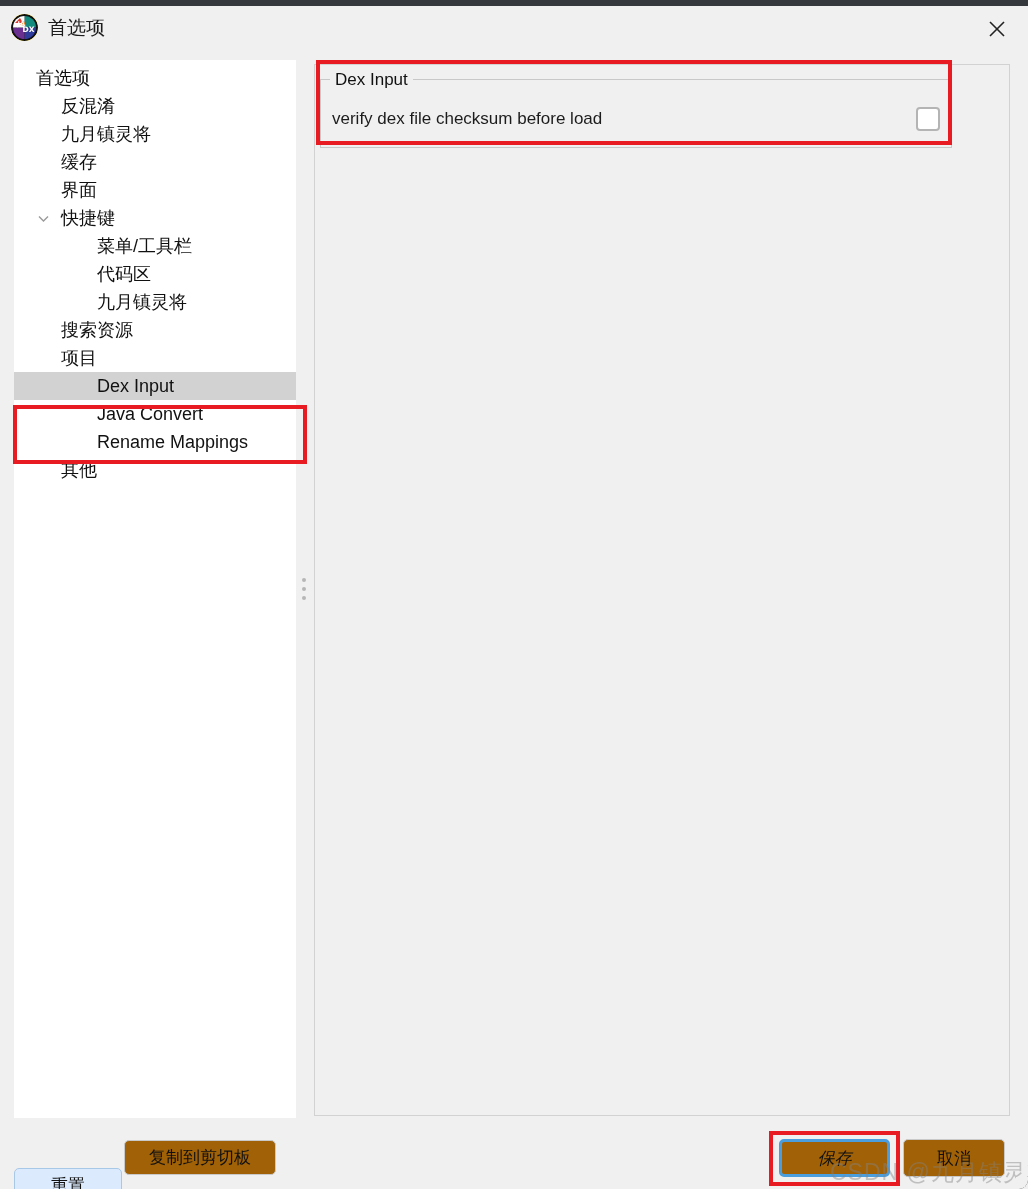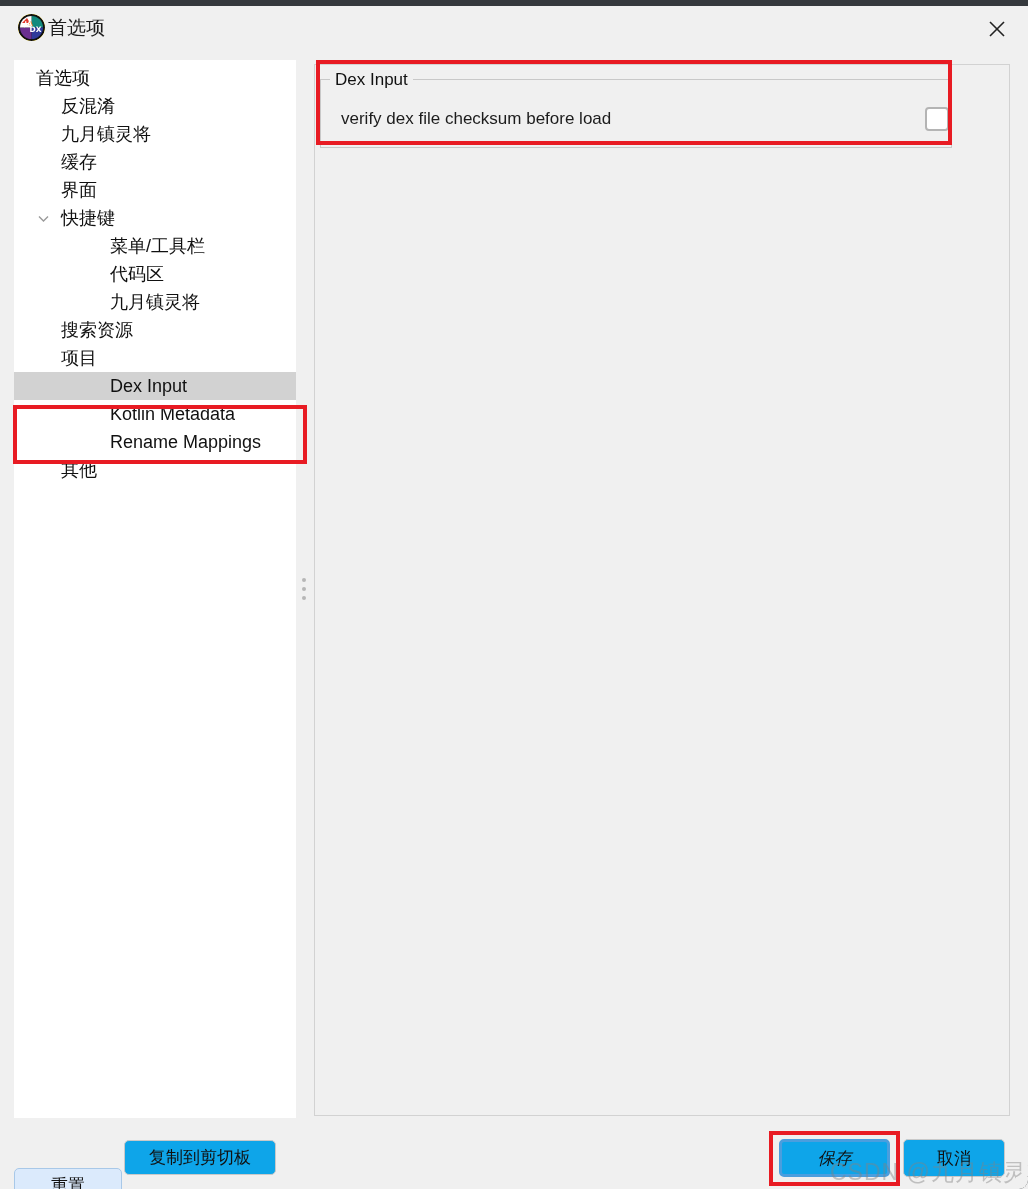--- a/index.html
+++ b/index.html
@@ -30,21 +30,21 @@
   .top-strip-corner-r { right: 0; border-top-right-radius: 9px; }
 
   
   .titlebar {
     position: absolute; left: 0; top: 6px;
     width: 1028px; height: 46px;
     background: #f0f0f0;
     display: flex; align-items: center;
   }
   .app-icon {
-    position: absolute; left: 18px; top: 8px;
+    position: absolute; left: 11px; top: 8px;
     width: 27px; height: 27px;
     border-radius: 50%;
     overflow: hidden;
     background: #fde047;
   }
   .title-text {
     position: absolute; left: 48px; top: 8px;
     font-size: 19px; color: #1d1d1d;
     line-height: 27px;
     white-space: nowrap;
@@ -76,21 +76,21 @@
   }
   .tree-row.sel { background: #d2d2d2; }
   .tree-row .chev {
     position: absolute; left: 20px; top: 0;
     width: 18px; height: 28px;
     display: flex; align-items: center; justify-content: center;
   }
   .tree-label { display: block; }
   .lvl0 { padding-left: 22px; }
   .lvl1 { padding-left: 47px; }
-  .lvl2 { padding-left: 96px; }
+  .lvl2 { padding-left: 74px; margin-left: 9px; }
 
   
   .splitter {
     position: absolute; left: 296px; top: 60px;
     width: 16px; height: 1058px;
     background: #f0f0f0;
   }
   .splitter .dots {
     position: absolute; left: 50%; top: 518px;
     transform: translateX(-50%);
@@ -121,21 +121,21 @@
   .gb-title {
     position: absolute; left: 10px; top: 0;
     background: #f0f0f0;
     padding: 0 5px;
     font-size: 17px; color: #111;
     line-height: 19px;
   }
   .gb-row {
     position: absolute; left: 12px; top: 32px;
     width: 608px; height: 34px;
-    display: flex; align-items: center; justify-content: space-between; margin-left: 9px;
+    display: flex; align-items: center; justify-content: space-between;
   }
   .gb-row-label { font-size: 17px; color: #1c1c1c; white-space: nowrap; }
   .checkbox {
     width: 24px; height: 24px;
     background: #ffffff;
     border: 2px solid #b4b4b4;
     border-radius: 4px;
     cursor: pointer;
   }
 
@@ -149,21 +149,21 @@
   .anno-right { left: 316px; top: 60px; width: 636px; height: 85px; }
   .anno-tree  { left: 13px;  top: 405px; width: 294px; height: 59px; }
   .anno-save  { left: 769px; top: 1131px; width: 131px; height: 55px; }
 
   
   .btn {
     position: absolute;
     display: flex; align-items: center; justify-content: center;
     font-size: 17px;
     color: #111;
-    background: #0ea5e9;
+    background: #a16207;
     border: 1px solid #c9c9c9;
     border-radius: 5px;
     cursor: pointer;
     white-space: nowrap;
   }
   .btn-reset  { left: 14px;  top: 1140px; width: 108px; height: 35px;
                 background: #dbeafc; border-color: #a8c8e8; margin-top: 28px; }
   .btn-copy   { left: 124px; top: 1140px; width: 152px; height: 35px; }
   .btn-save   { left: 779px; top: 1139px; width: 111px; height: 38px;
                 border: 3px solid #4a9ede; border-radius: 5px; font-style: italic; }
@@ -263,21 +263,21 @@
         <div class="tree-row">
           <span class="tree-label lvl1">搜索资源</span>
         </div>
         <div class="tree-row">
           <span class="tree-label lvl1">项目</span>
         </div>
         <div class="tree-row sel">
           <span class="tree-label lvl2">Dex Input</span>
         </div>
         <div class="tree-row">
-          <span class="tree-label lvl2">Kotlin Metadata</span>
+          <span class="tree-label lvl2">Java Convert</span>
         </div>
         <div class="tree-row">
           <span class="tree-label lvl2">Rename Mappings</span>
         </div>
         <div class="tree-row">
           <span class="tree-label lvl1">其他</span>
         </div>
       </div>
   </div>
 

